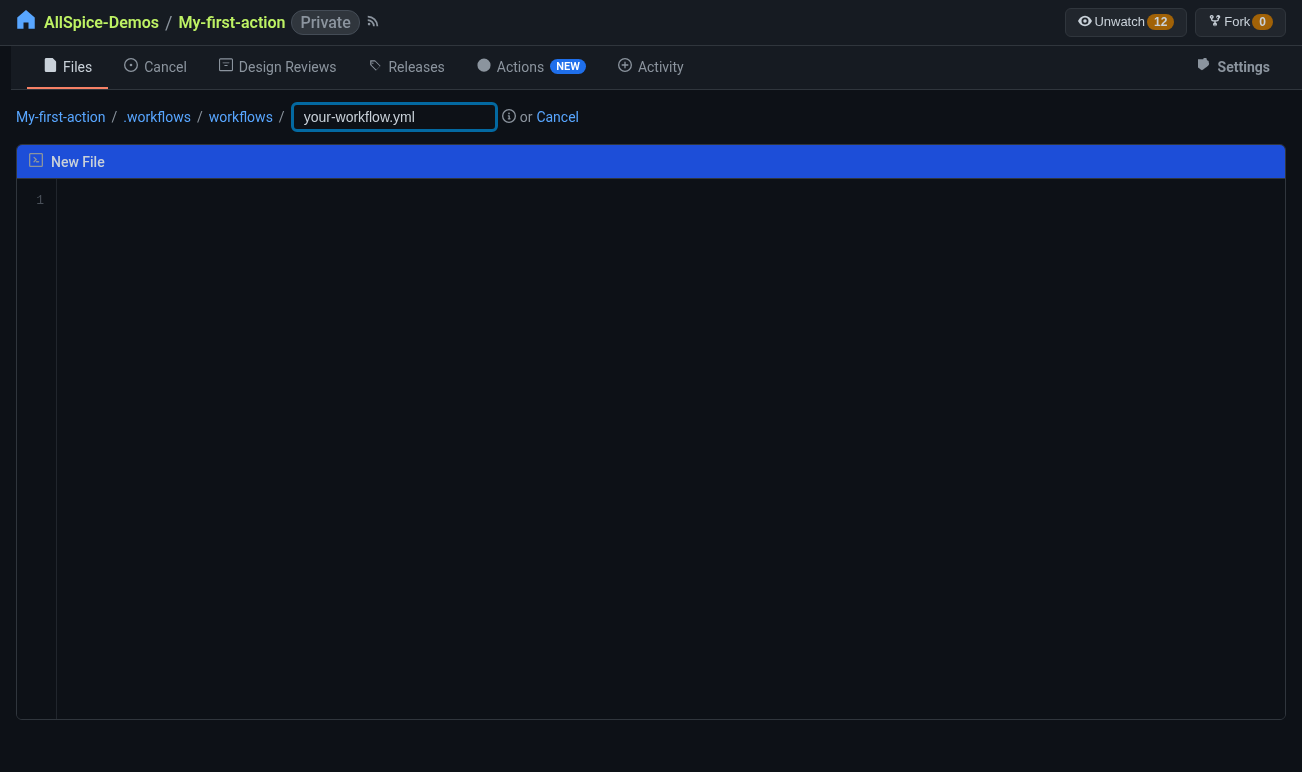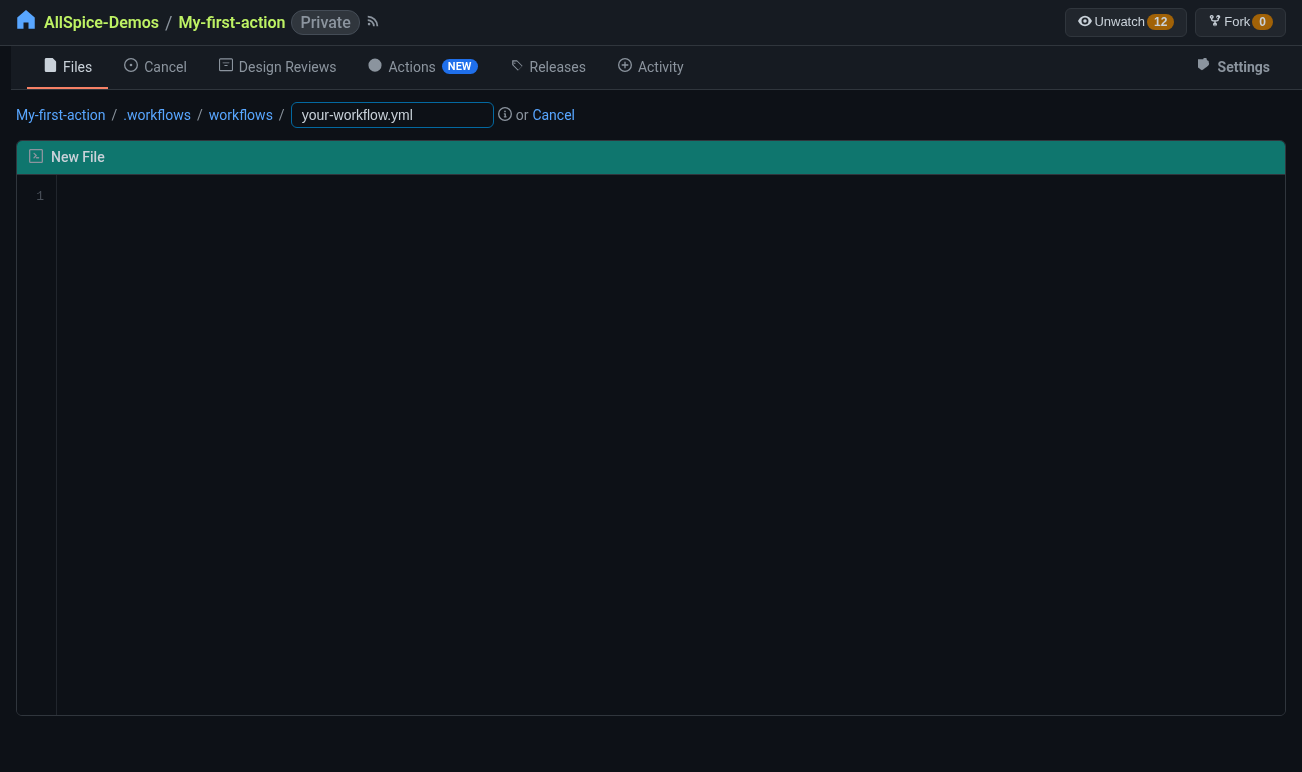--- a/index.html
+++ b/index.html
@@ -148,21 +148,21 @@
       text-decoration: none;
     }
 
     .breadcrumb-separator {
       color: #8b949e;
       margin: 0 2px;
     }
 
     .filename-input {
       background-color: #0d1117;
-      border: 1px solid #0369a1;
+      border: 3px solid #0369a1;
       color: #c9d1d9;
       padding: 4px 10px;
       border-radius: 6px;
       font-size: 14px;
       outline: none;
       min-width: 200px;
     }
 
     .info-icon {
       color: #8b949e;
@@ -186,23 +186,24 @@
     
     .editor-container {
       margin: 0 16px;
       border: 1px solid #30363d;
       border-radius: 6px;
       overflow: hidden;
     }
 
     .editor-header {
       display: flex;
+      align-items: center;
       gap: 8px;
       padding: 8px 12px;
-      background-color: #0f766e;
+      background-color: #1d4ed8;
       border-bottom: 1px solid #30363d;
     }
 
     .editor-header-icon {
       color: #8b949e;
       font-size: 14px;
     }
 
     .editor-header-title {
       color: #c9d1d9;
@@ -310,34 +311,34 @@
     <span>
       <svg width="14" height="14" viewBox="0 0 16 16" fill="currentColor">
         <path d="M1.5 1.75a.25.25 0 0 0-.25.25v11.5c0 .138.112.25.25.25h13a.25.25 0 0 0 .25-.25V2a.25.25 0 0 0-.25-.25H1.5zM0 2A1.75 1.75 0 0 1 1.75.25h12.5A1.75 1.75 0 0 1 16 2v11.5A1.75 1.75 0 0 1 14.25 15.25H1.75A1.75 1.75 0 0 1 0 13.5V2zm6 6.5a.5.5 0 0 1 .5-.5h3a.5.5 0 0 1 0 1h-3a.5.5 0 0 1-.5-.5zm-2-3a.5.5 0 0 1 .5-.5h7a.5.5 0 0 1 0 1h-7a.5.5 0 0 1-.5-.5z"></path>
       </svg>
     </span>
     <span>Design Reviews</span>
   </a>
   <a class="repo-nav-item" href="#">
     <span>
       <svg width="14" height="14" viewBox="0 0 16 16" fill="currentColor">
+        <path d="M2.5 7.775V2.75a.25.25 0 0 1 .25-.25h5.025a.25.25 0 0 1 .177.073l6.25 6.25a.25.25 0 0 1 0 .354l-5.025 5.025a.25.25 0 0 1-.354 0l-6.25-6.25a.25.25 0 0 1-.073-.177zm1.5.194 5.523 5.523 4.018-4.018L8.018 4H4v3.969z"></path>
+          <path d="M6.25 6a.75.75 0 1 1-1.5 0 .75.75 0 0 1 1.5 0z"></path>
+      </svg>
+    </span>
+    <span>Releases</span>
+  </a>
+  <a class="repo-nav-item" href="#">
+    <span>
+      <svg width="14" height="14" viewBox="0 0 16 16" fill="currentColor">
         <path d="M15.5 8.143a7.5 7.5 0 1 1-15 0 7.5 7.5 0 0 1 15 0zM11 6.643l-4 2.5V4.143l4 2.5z"></path>
       </svg>
     </span>
     <span>Actions</span>
     <span class="new-badge">new</span>
-  </a>
-  <a class="repo-nav-item" href="#">
-    <span>
-      <svg width="14" height="14" viewBox="0 0 16 16" fill="currentColor">
-        <path d="M2.5 7.775V2.75a.25.25 0 0 1 .25-.25h5.025a.25.25 0 0 1 .177.073l6.25 6.25a.25.25 0 0 1 0 .354l-5.025 5.025a.25.25 0 0 1-.354 0l-6.25-6.25a.25.25 0 0 1-.073-.177zm1.5.194 5.523 5.523 4.018-4.018L8.018 4H4v3.969z"></path>
-          <path d="M6.25 6a.75.75 0 1 1-1.5 0 .75.75 0 0 1 1.5 0z"></path>
-      </svg>
-    </span>
-    <span>Releases</span>
   </a>
   <a class="repo-nav-item" href="#">
     <span>
       <svg width="14" height="14" viewBox="0 0 16 16" fill="currentColor">
         <path d="M1.5 8a6.5 6.5 0 0 1 13 0 6.5 6.5 0 0 1-13 0zM8 0a8 8 0 1 0 0 16A8 8 0 0 0 8 0zm.75 4.75a.75.75 0 0 0-1.5 0v2.5h-2.5a.75.75 0 0 0 0 1.5h2.5v2.5a.75.75 0 0 0 1.5 0v-2.5h2.5a.75.75 0 0 0 0-1.5h-2.5v-2.5z"></path>
       </svg>
     </span>
     <span>Activity</span>
   </a>
   <a class="repo-nav-item" href="#" style="margin-left:auto;font-weight:bold;">

